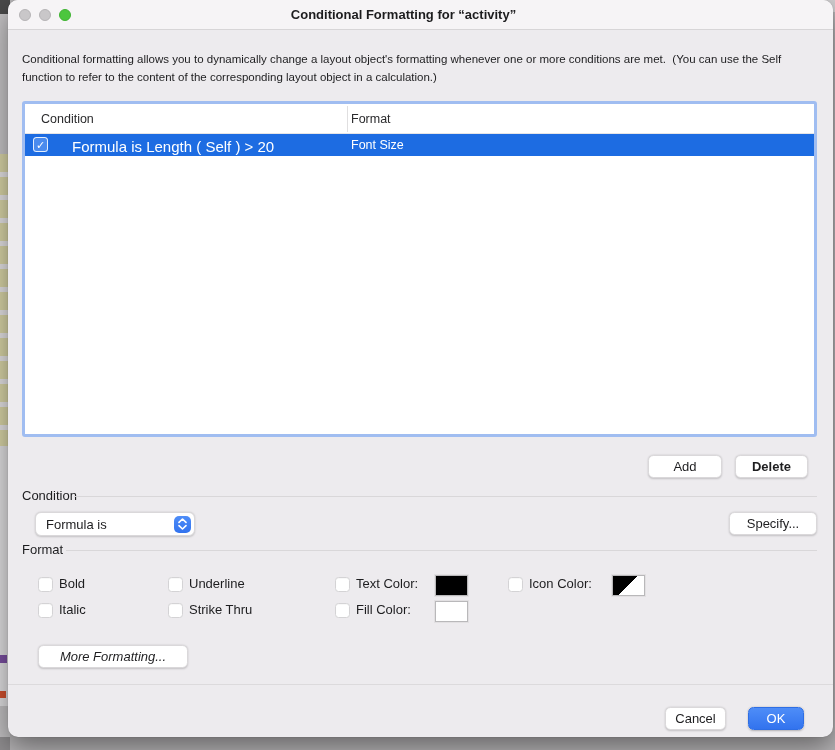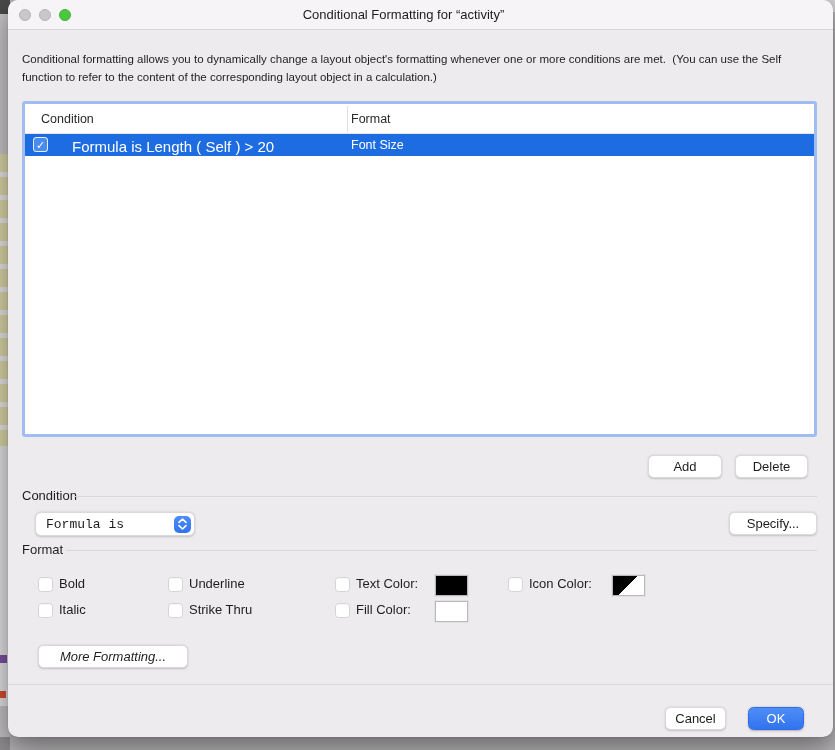--- a/index.html
+++ b/index.html
@@ -31,21 +31,21 @@
     background:#edebee; border-radius:10px;
     box-shadow:0 10px 28px rgba(0,0,0,0.45), 0 0 1px rgba(0,0,0,0.35); }
 
   .titlebar { position:absolute; left:0; top:0; width:825px; height:30px;
     background:#f6f4f6; border-bottom:1px solid #d7d5d7; border-radius:10px 10px 0 0; }
   .lights { position:absolute; left:11px; top:9px; display:flex; gap:8px; }
   .light { width:12px; height:12px; border-radius:50%; }
   .light.gray { background:#c9c7c9; border:0.5px solid #b6b4b6; }
   .light.green { background:#4cc63e; border:0.5px solid #3fb332; }
   .win-title { position:absolute; left:0; top:7px; width:791px; text-align:center;
-    font-size:13px; font-weight:400; color:#1c1c1e; }
+    font-size:13px; font-weight:700; color:#1c1c1e; }
 
   .desc { position:absolute; left:14px; top:50px; width:778px;
     font-size:11.5px; line-height:1.6; color:#1d1d1f; white-space:pre-wrap; }
 
   
   .cond-table { position:absolute; left:14px; top:101px; width:795px; height:336px;
     border:3px solid #a0bdf1; border-radius:3px; background:#ffffff; overflow:hidden; }
   .thead { position:relative; height:30px; border-bottom:1px solid #e6e5e6; background:#ffffff; }
   .th-condition { position:absolute; left:16px; top:8px; font-size:12.5px; color:#2a2a2c; }
   .th-format { position:absolute; left:326px; top:8px; font-size:12.5px; color:#2a2a2c; }
@@ -55,39 +55,39 @@
     background:#4a8bee; border:1px solid rgba(255,255,255,0.85);
     color:#ffffff; font-size:11px; font-weight:700; text-align:center; line-height:14px; }
   .row-cond { position:absolute; left:47px; top:4px; font-size:15px; }
   .row-format { position:absolute; left:326px; top:4px; font-size:12.5px; }
 
   
   .btn { position:absolute; height:23px; background:#ffffff; border:1px solid #dad8da; border-radius:5.5px;
     box-shadow:0 0.5px 2px rgba(0,0,0,0.18); font-size:13px; color:#1e1e20;
     display:flex; align-items:center; justify-content:center; cursor:default; }
   .btn-add { left:640px; top:455px; width:74px; }
-  .btn-delete { left:727px; top:455px; width:73px; }
+  .btn-delete { left:727px; top:455px; width:73px;font-weight:bold; }
   .btn-specify { left:721px; top:512px; width:88px; }
   .btn-more { left:30px; top:645px; width:150px;font-style:italic; }
   .btn-cancel { left:657px; top:707px; width:61px; }
   .btn-ok { left:740px; top:707px; width:56px; background:linear-gradient(#4e8df8,#3273ee);
     border:1px solid #2e6ee4; color:#ffffff; box-shadow:0 0.5px 2px rgba(0,0,0,0.25); }
 
   
   .sec-label { position:absolute; font-size:13px; color:#1d1d1f; }
   .sec-line { position:absolute; height:1px; background:#d9d7d9; }
   .lbl-condition { left:14px; top:488px; }
   .line-condition { left:66px; top:496px; width:743px; }
   .lbl-format { left:14px; top:542px; }
   .line-format { left:58px; top:550px; width:751px; }
 
   
   .popup { position:absolute; left:27px; top:512px; width:160px; height:24px; background:#ffffff;
     border:1px solid #dad8da; border-radius:6px; box-shadow:0 0.5px 2px rgba(0,0,0,0.18);
-    display:flex; align-items:center;font-family:Liberation Mono, monospace; }
+    display:flex; align-items:center; }
   .popup-label { font-size:13px; color:#1d1d1f; padding-left:10px; flex:1; }
   .popup-badge { width:17px; height:17px; margin-right:3px; border-radius:5px;
     background:linear-gradient(#4e8df8,#3273ee); display:flex; align-items:center; justify-content:center; }
   .formula-field { position:absolute; left:195px; top:512px; width:516px; height:24px; background:#ffffff;
     border:1px solid #d2d1d3; font-size:13px; color:#1d1d1f; padding:0 0 0 7px;
     font-family:"Liberation Sans","DejaVu Sans",sans-serif; }
 
   
   .checkbox { position:absolute; width:15px; height:15px; border-radius:3.5px; background:#ffffff;
     border:1px solid #d4d3d5; box-shadow:inset 0 0.5px 1px rgba(0,0,0,0.06); }

